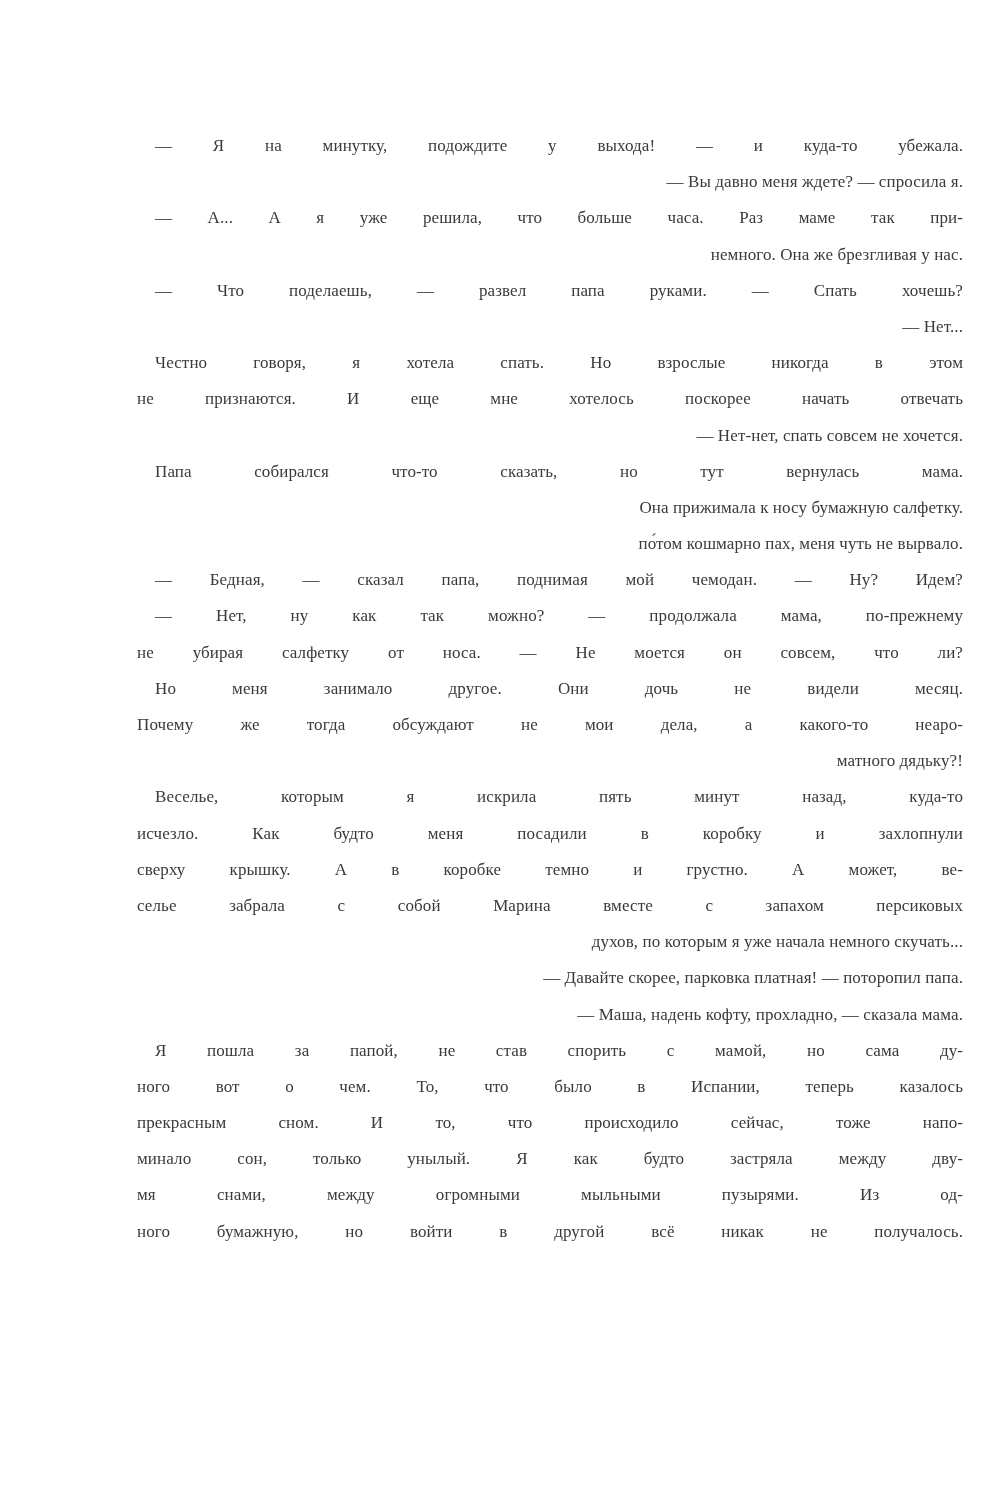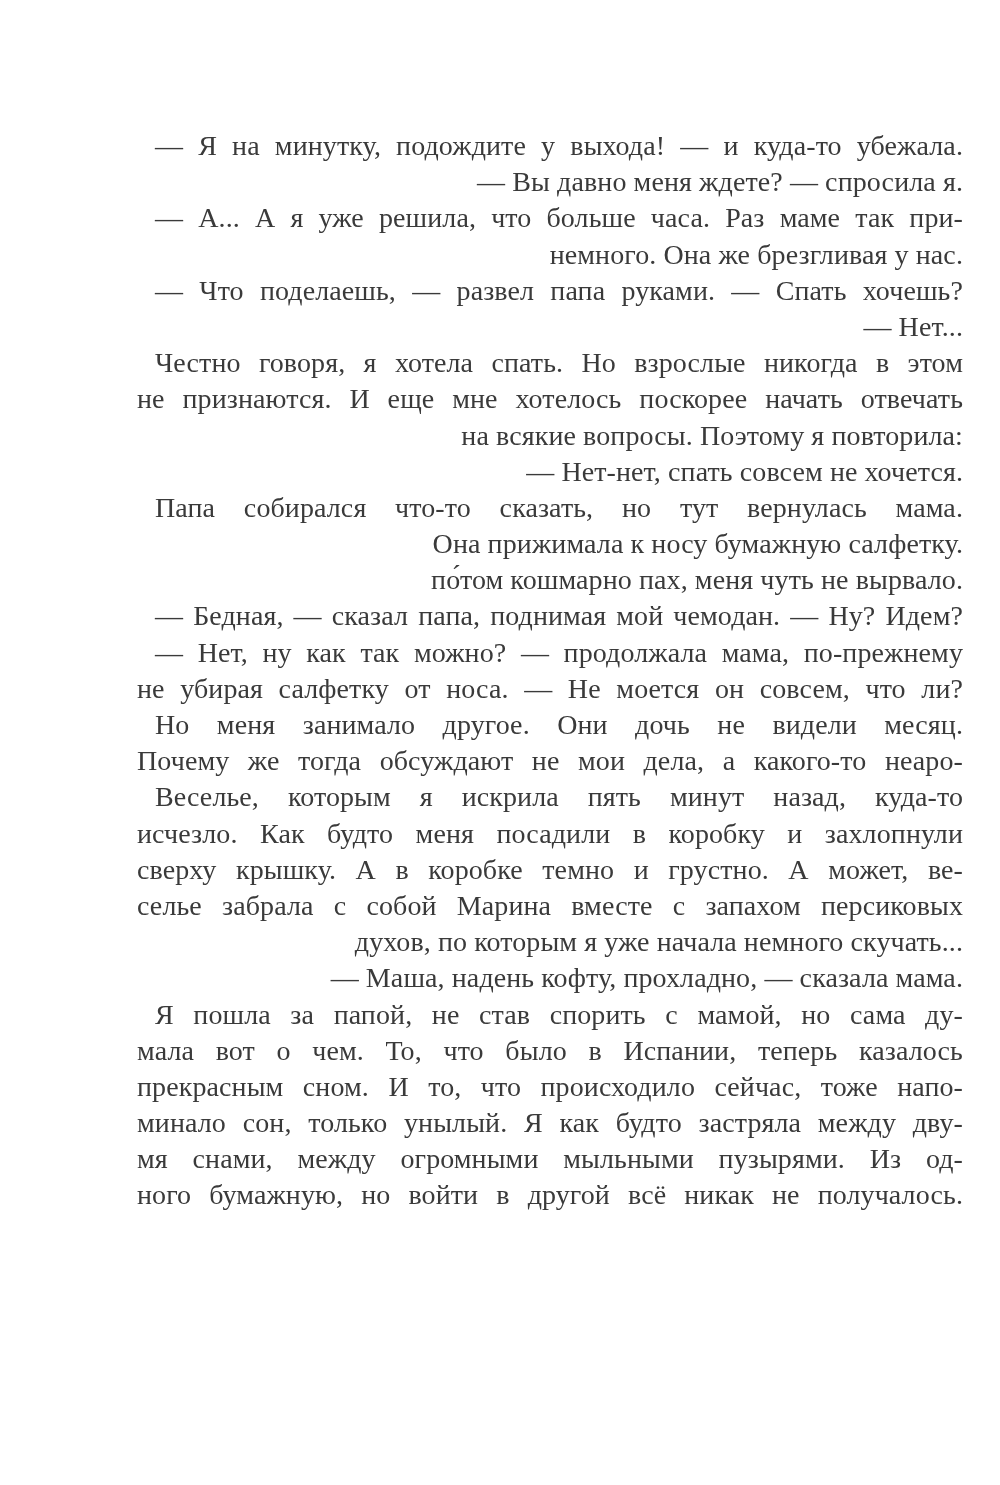--- a/index.html
+++ b/index.html
@@ -20,21 +20,21 @@
     width: 1000px;
     height: 1485px;
     background: #ffffff;
   }
   .textblock {
     position: absolute;
     left: 137px;
     top: 128px;
     width: 826px;
     font-family: "Liberation Serif", "DejaVu Serif", serif;
-    font-size: 28px;
+    font-size: 17px;
     line-height: 36.2px;
     color: #3a3a3a;
     letter-spacing: 0.1px;
   }
   .line {
     height: 36.2px;
     white-space: normal;
   }
   
   .ind {
@@ -63,47 +63,48 @@
 
     <div class="line ind j">— А... А я уже решила, что больше часа. Раз маме так при-</div>
     <div class="line l">немного. Она же брезгливая у нас.</div>
 
     <div class="line ind j">— Что поделаешь, — развел папа руками. — Спать хочешь?</div>
 
     <div class="line ind l">— Нет...</div>
 
     <div class="line ind j">Честно говоря, я хотела спать. Но взрослые никогда в этом</div>
     <div class="line j">не признаются. И еще мне хотелось поскорее начать отвечать</div>
-    <div class="line l">на всякие вопросы. Поэтому я повторила:</div>
 
     <div class="line ind l">— Нет-нет, спать совсем не хочется.</div>
 
     <div class="line ind j">Папа собирался что-то сказать, но тут вернулась мама.</div>
     <div class="line l">Она прижимала к носу бумажную салфетку.</div>
 
     <div class="line l">по́том кошмарно пах, меня чуть не вырвало.</div>
 
     <div class="line ind j">— Бедная, — сказал папа, поднимая мой чемодан. — Ну? Идем?</div>
 
     <div class="line ind j">— Нет, ну как так можно? — продолжала мама, по-прежнему</div>
     <div class="line j">не убирая салфетку от носа. — Не моется он совсем, что ли?</div>
 
     <div class="line ind j">Но меня занимало другое. Они дочь не видели месяц.</div>
     <div class="line j">Почему же тогда обсуждают не мои дела, а какого-то неаро-</div>
+    <div class="line l">матного дядьку?!</div>
 
     <div class="line ind j">Веселье, которым я искрила пять минут назад, куда-то</div>
     <div class="line j">исчезло. Как будто меня посадили в коробку и захлопнули</div>
     <div class="line j">сверху крышку. А в коробке темно и грустно. А может, ве-</div>
     <div class="line j">селье забрала с собой Марина вместе с запахом персиковых</div>
     <div class="line l">духов, по которым я уже начала немного скучать...</div>
 
+    <div class="line ind l">— Давайте скорее, парковка платная! — поторопил папа.</div>
 
     <div class="line ind l">— Маша, надень кофту, прохладно, — сказала мама.</div>
 
     <div class="line ind j">Я пошла за папой, не став спорить с мамой, но сама ду-</div>
-    <div class="line j">мала вот о чем. То, что было в Испании, теперь казалось</div>
+    <div class="line j">ного вот о чем. То, что было в Испании, теперь казалось</div>
     <div class="line j">прекрасным сном. И то, что происходило сейчас, тоже напо-</div>
     <div class="line j">минало сон, только унылый. Я как будто застряла между дву-</div>
     <div class="line j">мя снами, между огромными мыльными пузырями. Из од-</div>
     <div class="line j">ного бумажную, но войти в другой всё никак не получалось.</div>
 
   </div>
 </div>
 
 </body></html>

